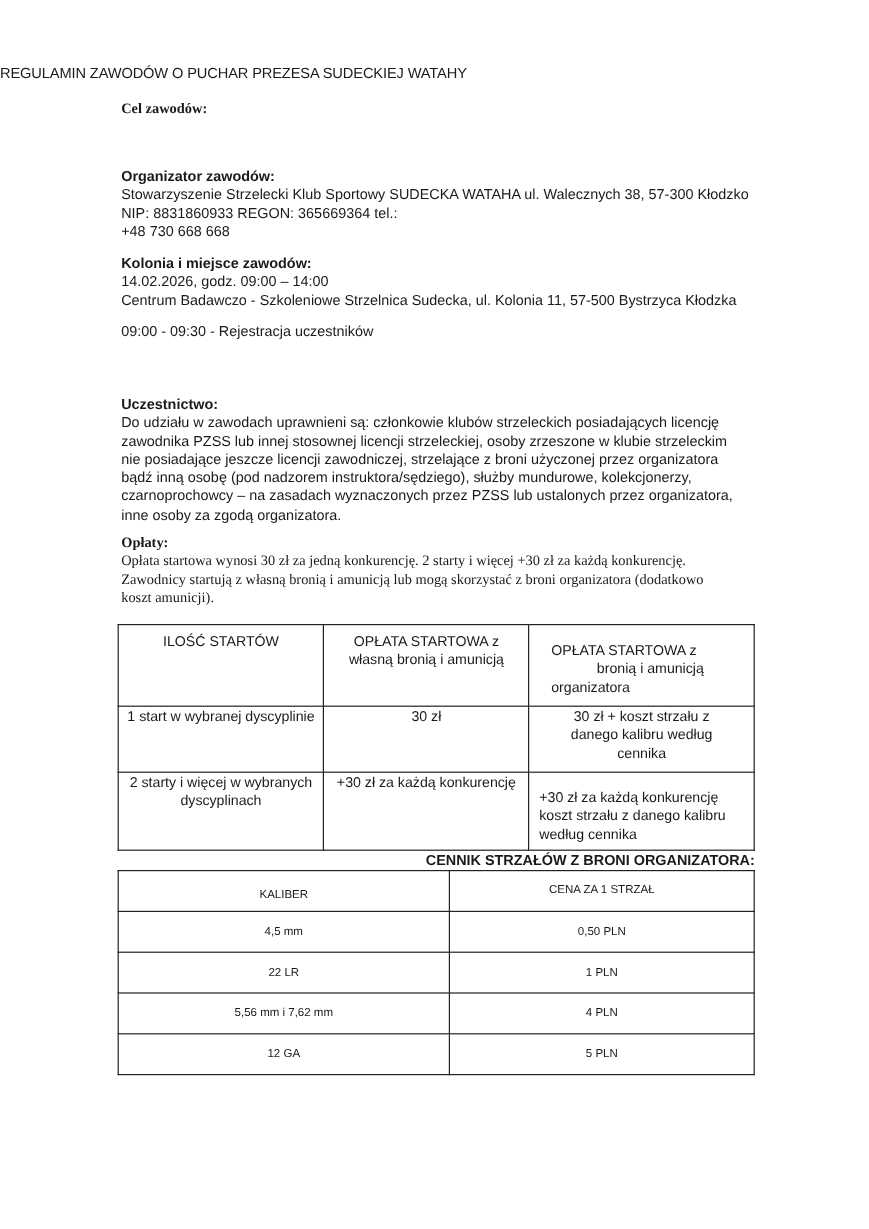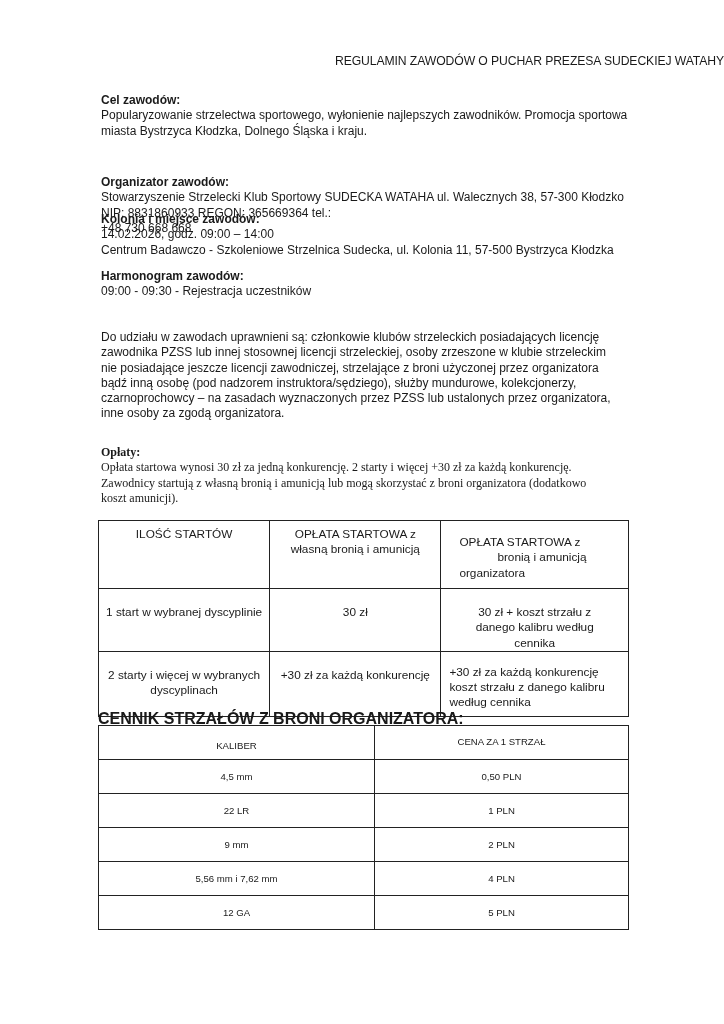--- a/index.html
+++ b/index.html
@@ -13,43 +13,43 @@
       position: relative;
       overflow: hidden;
       font-family: "Liberation Sans", sans-serif;
       color: #1a1a1a;
     }
     .page-title {
       position: absolute;
       top: 54px;
       left: 0;
       width: 724px;
-      text-align: right;
+      text-align: left;
       font-size: 12.2px;
       letter-spacing: -0.1px;
     }
     .section {
       position: absolute;
       left: 101px;
       width: 540px;
       font-size: 12px;
       line-height: 15.3px;
     }
     .section h2 {
       margin: 0;
       font-size: 12px;
       font-weight: bold;
       line-height: 15.3px;
     }
     .section p {
       margin: 0;
       white-space: pre-line;
     }
-    #sec-cel { top: 93px; }
-    #sec-org { top: 140px; margin-top: 35px; }
+    #sec-cel { top: 83px; font-family: Liberation Serif, serif; }
+    #sec-org { top: 140px; }
     #sec-termin { top: 212px; }
     #sec-harmonogram { top: 269px; }
     #sec-uczestnictwo { top: 330px; }
     #sec-oplaty { top: 445px; font-family: Liberation Serif, serif; }
 
     table {
       border-collapse: collapse;
       position: absolute;
       font-size: 11.8px;
       color: #1a1a1a;
@@ -68,21 +68,21 @@
     }
     #fees-table .c1 { width: 177px; }
     #fees-table .c2 { width: 177px; }
     #fees-table .c3 { width: 175px; }
     #fees-table tr.h { height: 68px; }
     #fees-table tr.r1 { height: 55px; }
     #fees-table tr.r2 { height: 65px; }
     #fees-table td {
       text-align: center;
       line-height: 15.3px;
-      padding-top: 16px;
+      padding-top: 1px;
     }
     #fees-table th {
       text-align: center;
       line-height: 15.3px;
       padding-top: 6px;
     }
     #fees-table th.c3 {
       text-align: left;
       padding-left: 18px;
       padding-top: 14px;
@@ -95,23 +95,23 @@
       text-align: left;
       padding-left: 8px;
       padding-top: 13px;
     }
 
     .price-title {
       position: absolute;
       top: 710px;
       left: 98px;
       width: 531px;
-      text-align: left;
+      text-align: right;
       font-weight: bold;
-      font-size: 16px;
+      font-size: 12px;
     }
 
     #price-table {
       top: 725px;
       left: 98px;
       width: 531px;
       font-size: 9.6px;
     }
     #price-table .k { width: 288px; }
     #price-table .v { width: 265px; }
@@ -123,43 +123,41 @@
     #price-table th.k { padding-top: 6px; }
     #price-table th.v { vertical-align: top; padding-top: 10px; }
   </style>
 </head>
 <body>
 
 <div class="page-title">REGULAMIN ZAWODÓW O PUCHAR PREZESA SUDECKIEJ WATAHY</div>
 
 <div class="section" id="sec-cel">
   <h2>Cel zawodów:</h2>
-  <p>Popularyzowanie strzelectwa sportowego, wyłonienie najlepszych zawodników. Promocja sportowa
-miasta Bystrzyca Kłodzka, Dolnego Śląska i kraju.</p>
 </div>
 
 <div class="section" id="sec-org">
   <h2>Organizator zawodów:</h2>
   <p>Stowarzyszenie Strzelecki Klub Sportowy SUDECKA WATAHA ul. Walecznych 38, 57-300 Kłodzko
 NIP: 8831860933 REGON: 365669364 tel.:
 +48 730 668 668</p>
 </div>
 
 <div class="section" id="sec-termin">
   <h2>Kolonia i miejsce zawodów:</h2>
   <p>14.02.2026, godz. 09:00 – 14:00
 Centrum Badawczo - Szkoleniowe Strzelnica Sudecka, ul. Kolonia 11, 57-500 Bystrzyca Kłodzka</p>
 </div>
 
 <div class="section" id="sec-harmonogram">
-  <h2>Harmonogram zawodów:</h2>
   <p>09:00 - 09:30 - Rejestracja uczestników</p>
 </div>
 
 <div class="section" id="sec-uczestnictwo">
+  <h2>Uczestnictwo:</h2>
   <p>Do udziału w zawodach uprawnieni są: członkowie klubów strzeleckich posiadających licencję
 zawodnika PZSS lub innej stosownej licencji strzeleckiej, osoby zrzeszone w klubie strzeleckim
 nie posiadające jeszcze licencji zawodniczej, strzelające z broni użyczonej przez organizatora
 bądź inną osobę (pod nadzorem instruktora/sędziego), służby mundurowe, kolekcjonerzy,
 czarnoprochowcy – na zasadach wyznaczonych przez PZSS lub ustalonych przez organizatora,
 inne osoby za zgodą organizatora.</p>
 </div>
 
 <div class="section" id="sec-oplaty">
   <h2>Opłaty:</h2>
@@ -205,24 +203,20 @@
   </tr>
   <tr>
     <td class="k">4,5 mm</td>
     <td class="v">0,50 PLN</td>
   </tr>
   <tr>
     <td class="k">22 LR</td>
     <td class="v">1 PLN</td>
   </tr>
   <tr>
-    <td class="k">9 mm</td>
-    <td class="v">2 PLN</td>
-  </tr>
-  <tr>
     <td class="k">5,56 mm i 7,62 mm</td>
     <td class="v">4 PLN</td>
   </tr>
   <tr>
     <td class="k">12 GA</td>
     <td class="v">5 PLN</td>
   </tr>
 </tbody>
   </table>
 

